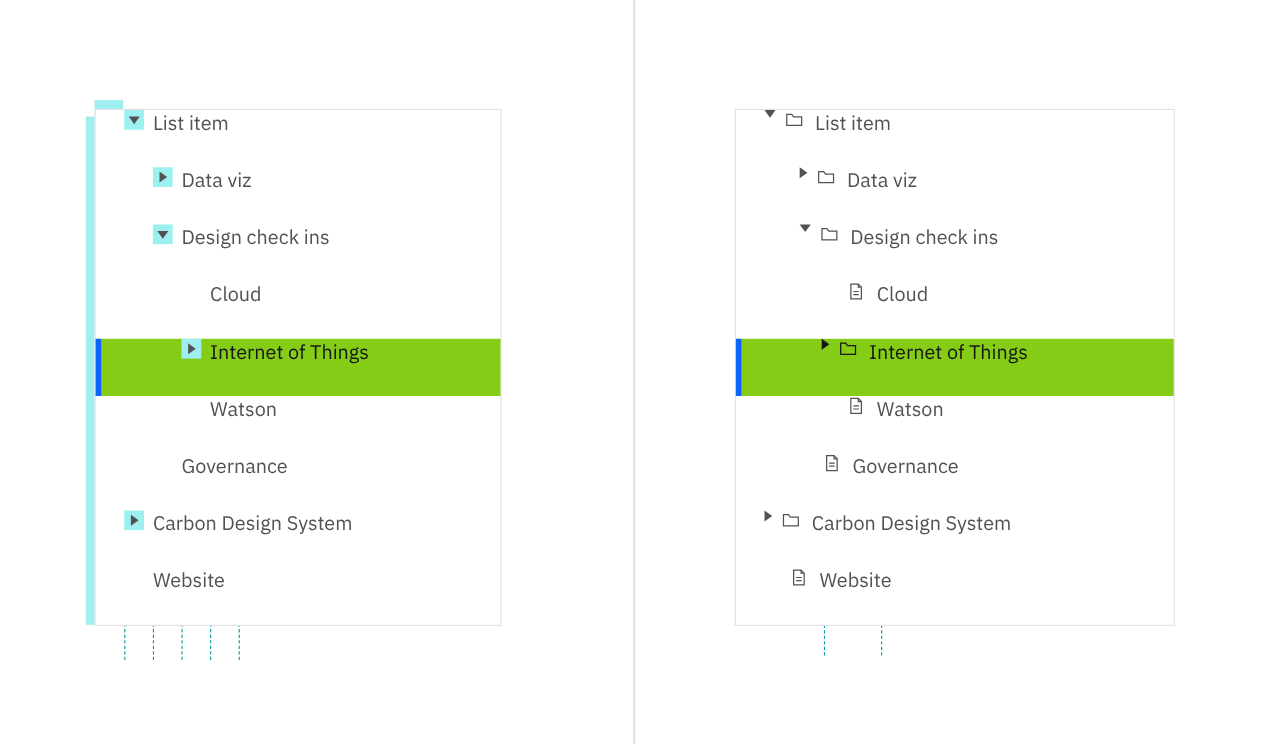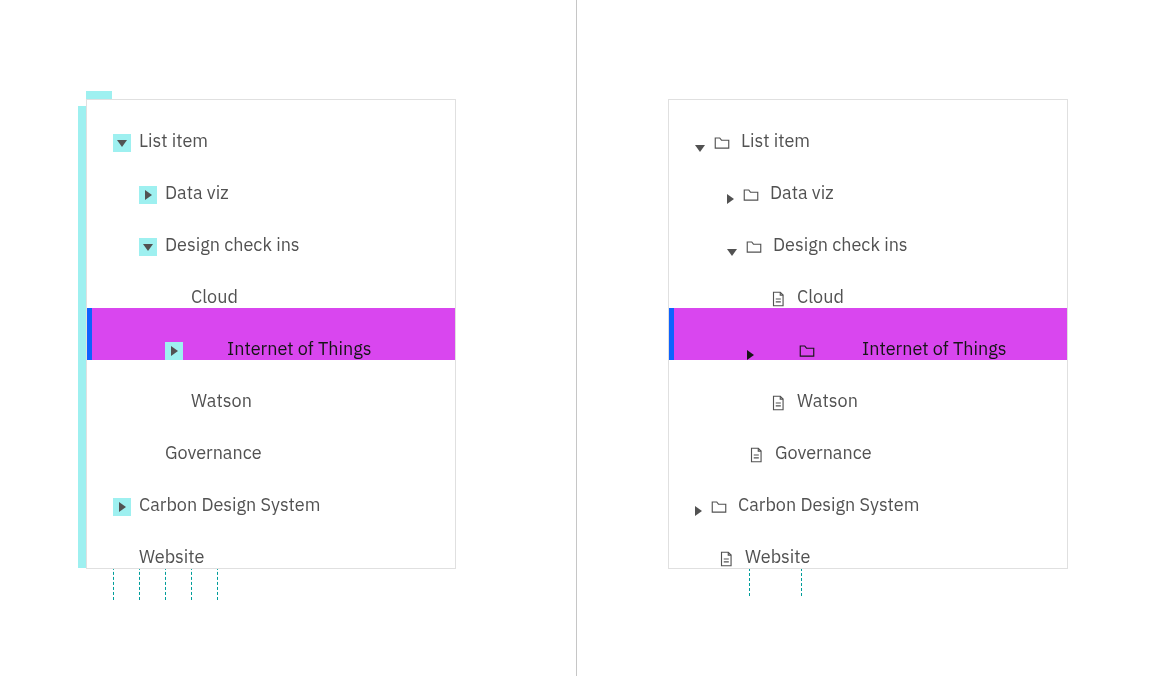--- a/index.html
+++ b/index.html
@@ -61,29 +61,28 @@
     top: 128px;
     height: 468px;
     border-left: 1px dashed #009d9a;
   }
   .vgr1 { left: 749px; }
   .vgr2 { left: 801px; }
 
   
   .row {
     display: flex;
-    align-items: flex-end;
+    align-items: flex-start;
     height: 52px;
     position: relative;
     cursor: pointer;
   }
   .row.selected {
-    background: #d946ef;
+    background: #84cc16;
     color: #161616;
-    gap: 36px;
   }
   .row.selected::before {
     content: "";
     position: absolute;
     left: 0; top: 0; bottom: 0;
     width: 5px;
     background: #0f62fe;
   }
   .caret {
     width: 0; height: 0;

